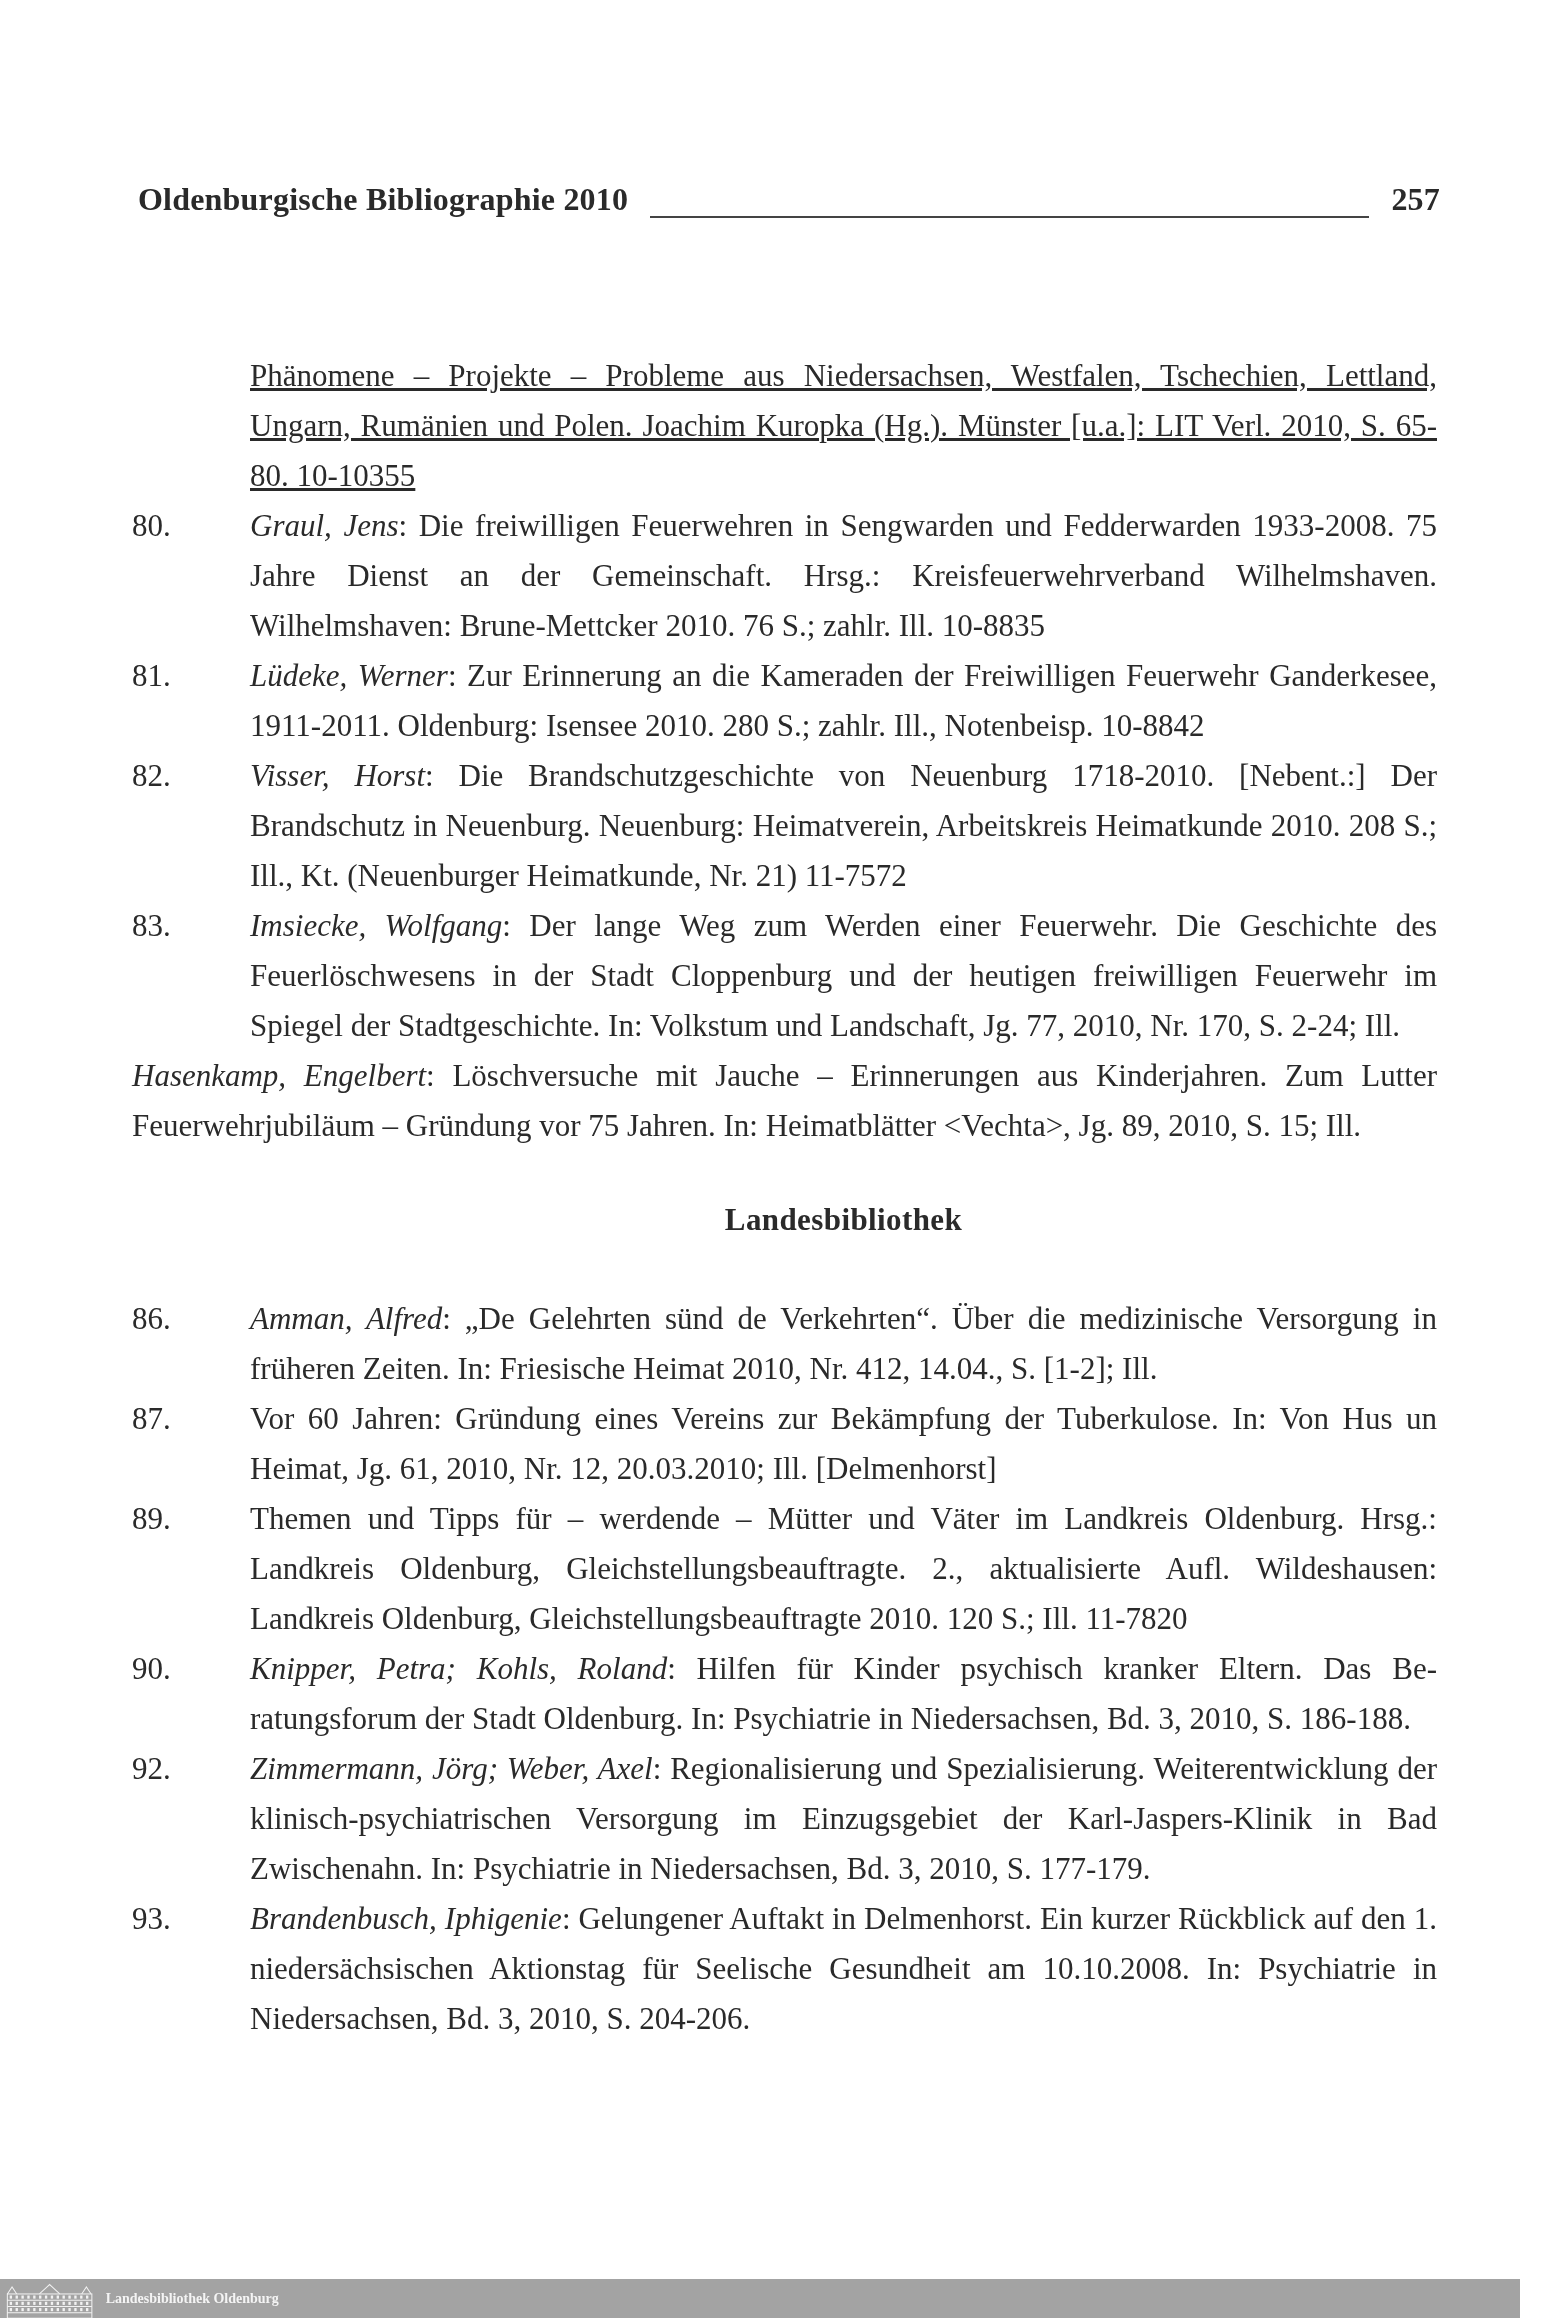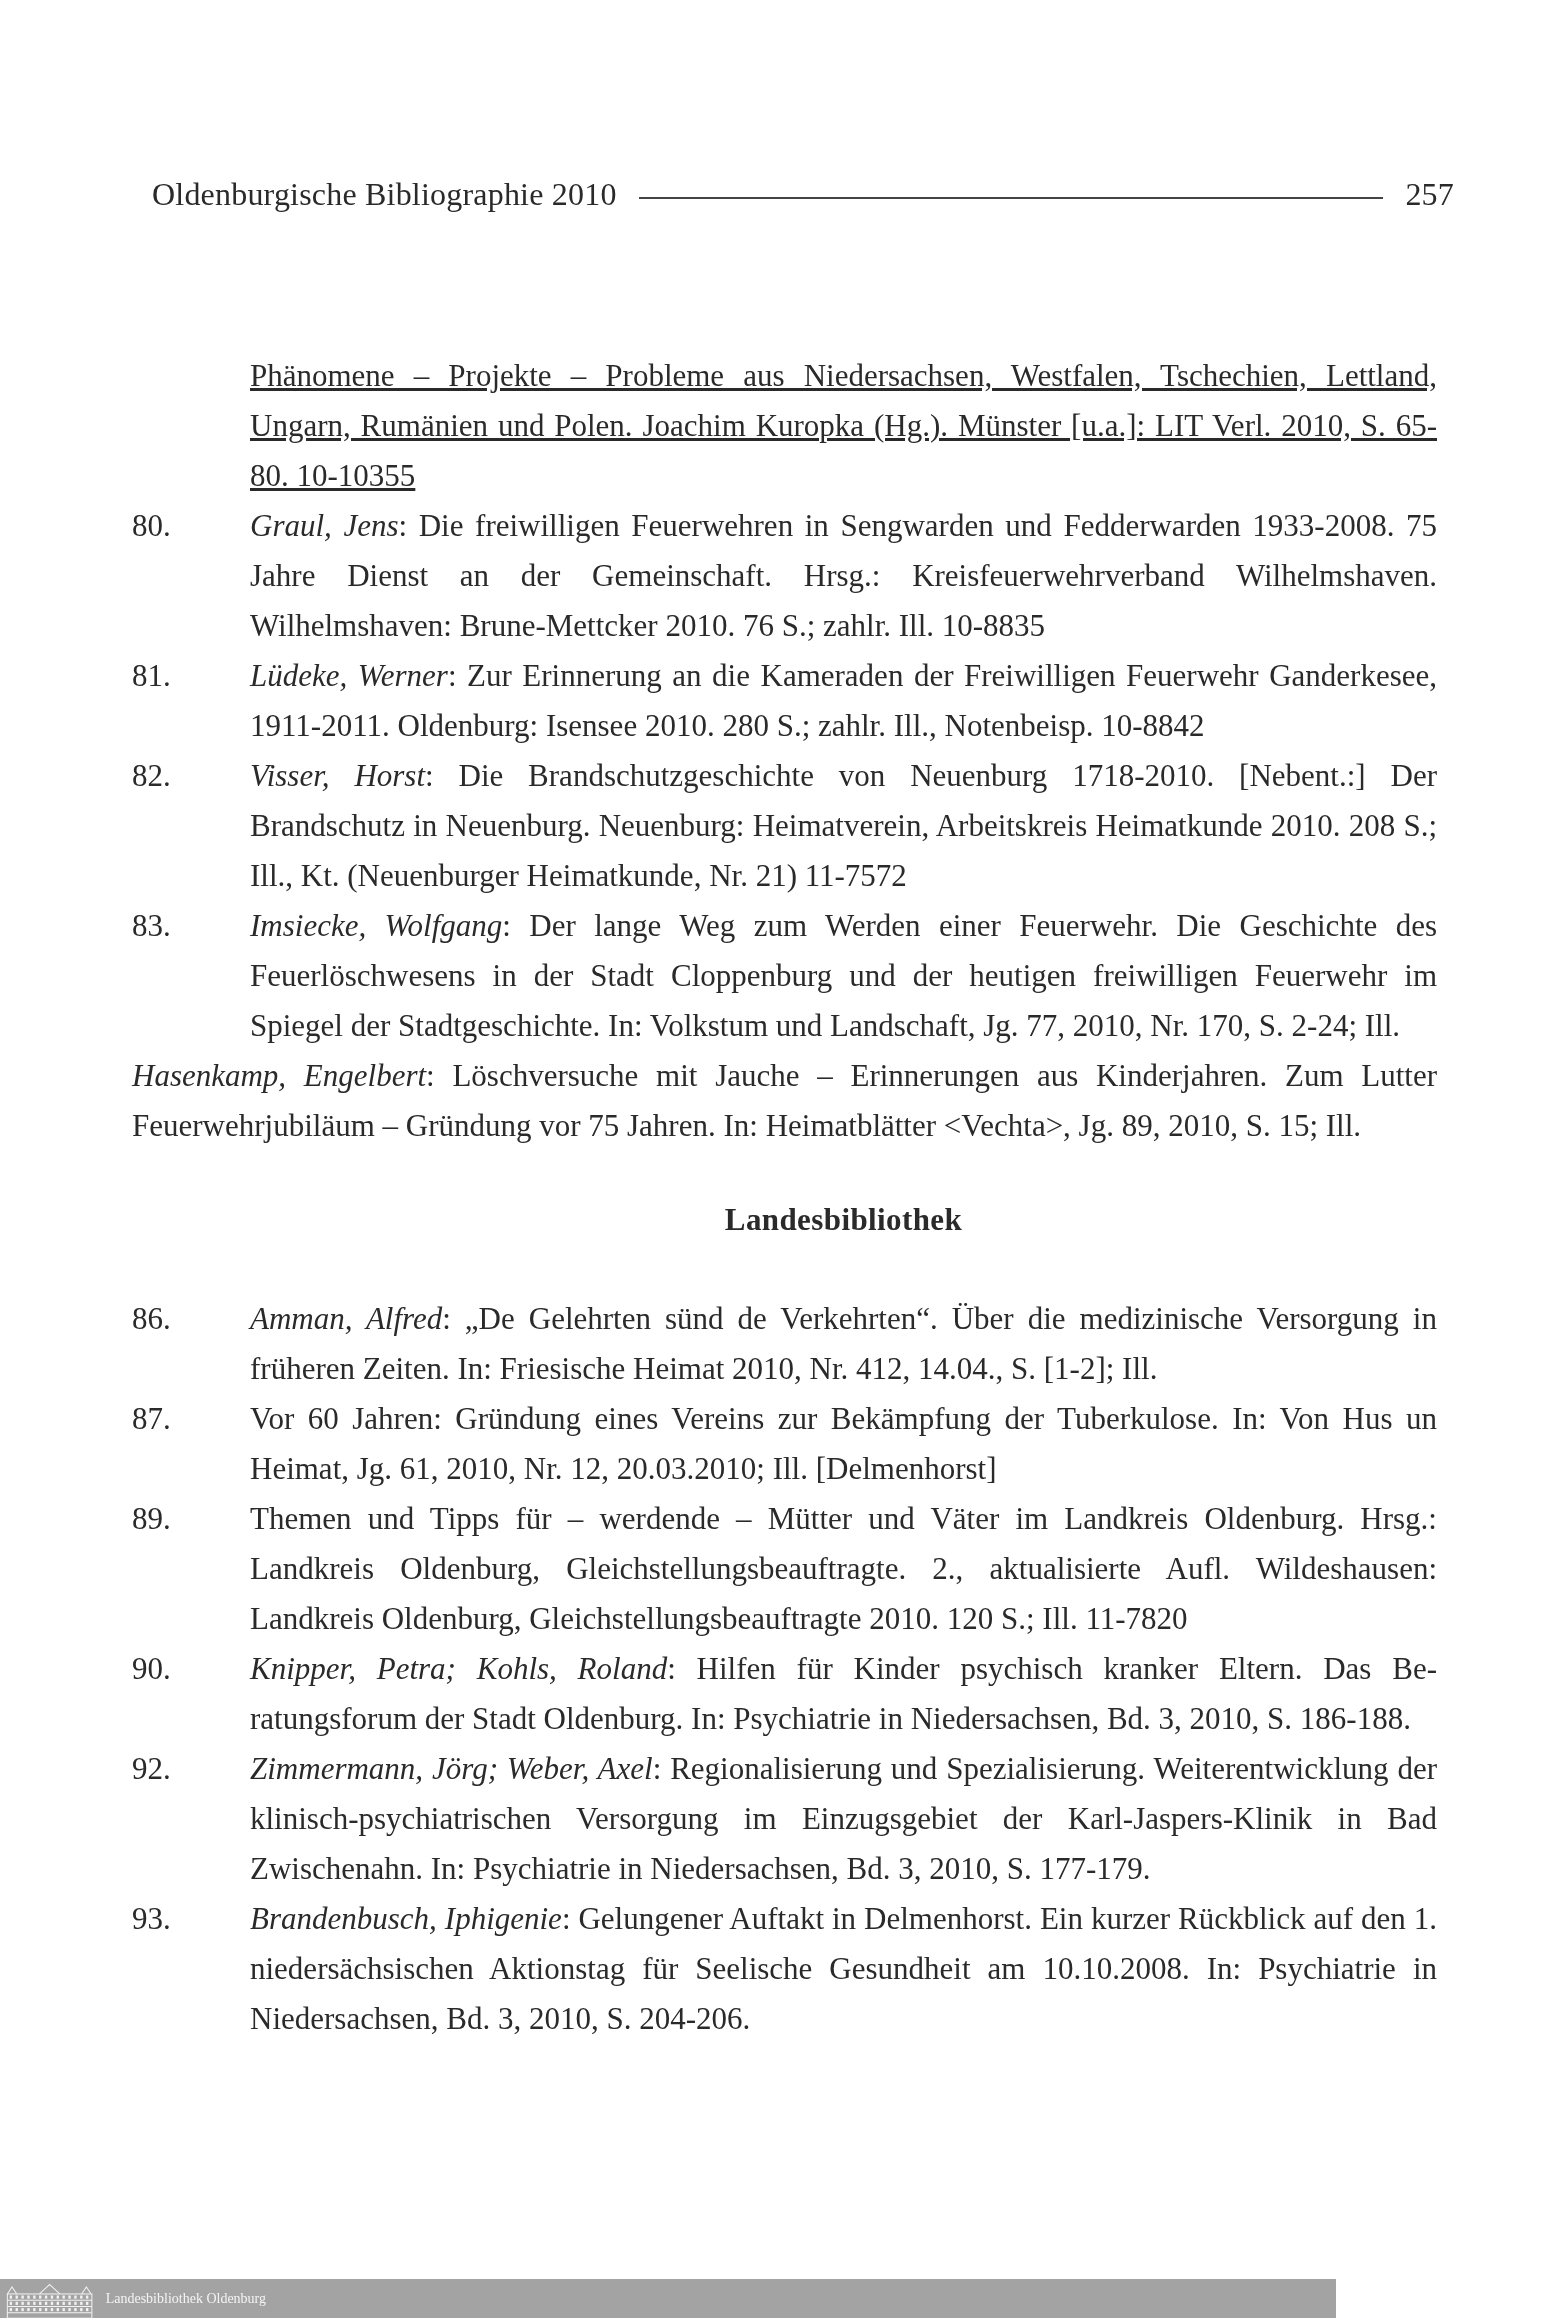--- a/index.html
+++ b/index.html
@@ -1,31 +1,31 @@
 <!DOCTYPE html>
 <html style="font-size:12.5px"><head>
 <meta charset="utf-8">
 <style>
   html, body { margin:0; padding:0; background:#ffffff; }
   body { width:1568px; height:2319px; position:relative; overflow:hidden;
          font-family:"Liberation Serif","DejaVu Serif",serif; color:#2a2a2a; }
-  .header { position:absolute; left:152px; top:171px; width:1302px; height:47px;
-            display:flex; align-items:center; font-size:32px; letter-spacing:0.2px; }
+  .header { position:absolute; left:138px; top:171px; width:1302px; height:47px;
+            display:flex; align-items:flex-end; font-size:32px; letter-spacing:0.2px;font-weight:bold; }
   .header .title { white-space:nowrap; }
   .header .rule { flex:1; height:0; border-top:2.4px solid #444; margin:6.3px 22px 0 22px; }
   .header .pagenum { white-space:nowrap; }
   .content { position:absolute; left:132px; top:351px; width:1305px; font-size:31px; line-height:50px; }
   .cont { padding-left:118px; text-align:justify;text-decoration:underline; }
   .entry { display:flex; }
   .num { width:118px; flex:0 0 118px; }
   .body { flex:1; text-align:justify; hyphens:manual; }
   .author { font-style:italic; }
   .section { text-align:center; font-weight:bold; font-size:31px; margin:44px 0 49px 118px; letter-spacing:0.4px; }
-  .footer { position:absolute; left:0; top:2279px; width:1336px; height:40px; background:#a3a3a3;
-            display:flex; align-items:center; }
+  .footer { position:absolute; left:0; top:2279px; width:1520px; height:40px; background:#a3a3a3;
+            display:flex; align-items:center;font-weight:bold; }
   .footer .logo { width:90px; height:36px; margin-left:4.7px; margin-top:3.1px; }
   .footer .lib { color:#f4f4f4; font-size:14px; margin-left:11px; }
 </style>
 </head>
 <body>
 
 <div class="header">
   <span class="title">Oldenburgische Bibliographie 2010</span>
   <span class="rule"></span>
   <span class="pagenum">257</span>

